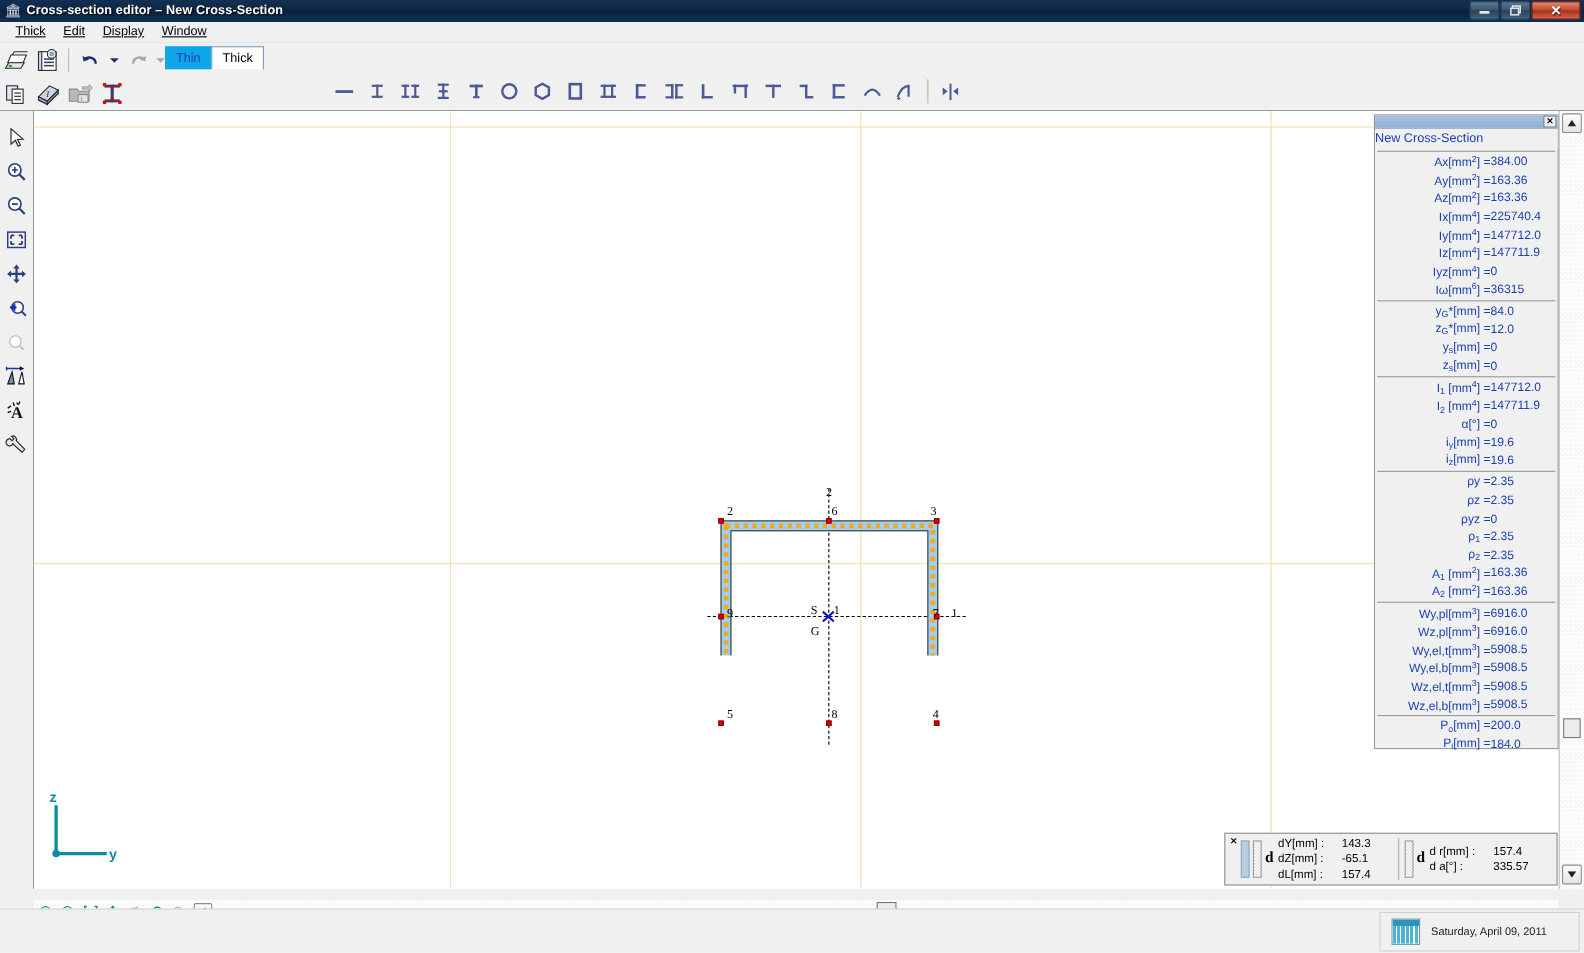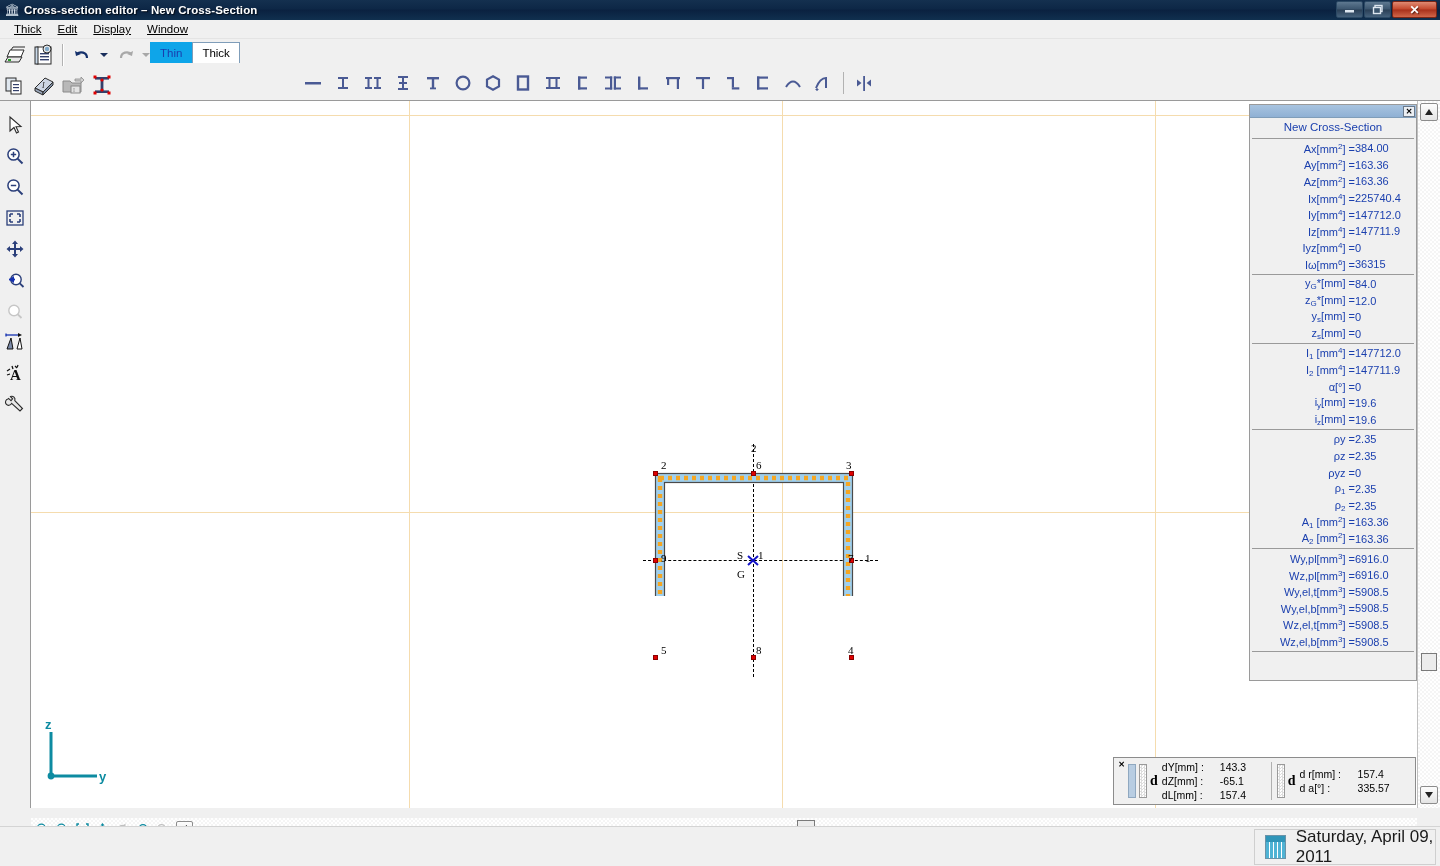--- a/index.html
+++ b/index.html
@@ -137,21 +137,21 @@
   .props-tb {
     height: 13px; background: linear-gradient(to bottom,#a8c4e0,#8fb0d4);
     border-bottom: 1px solid #7f9db9; position: relative;
     display: flex; align-items: center; justify-content: flex-end; padding-right: 1px;
   }
   .props-close {
     width: 12px; height: 11px; background: #eceff3; border: 1px solid #6b7a8c;
     font-size: 8px; line-height: 9px; text-align: center; color: #000; font-weight: bold;
   }
   .props-title {
-    text-align: center; font-size: 11.5px; color: #1a3fae;
+    text-align: left; font-size: 11.5px; color: #1a3fae;
     font-family: "Liberation Sans", sans-serif;
     padding: 3px 0 4px 0; background: #f0f0f0;
   }
   .prow {
     display: flex; align-items: center; justify-content: flex-end;
     height: 16.6px; font-size: 11px; color: #1a3fae; padding-right: 3px;
     font-family: "Liberation Sans", sans-serif;
   }
   .plabel { white-space: nowrap; }
   .pval { width: 58px; white-space: nowrap; }
@@ -215,21 +215,21 @@
   }
   .cal-icon {
     width: 26px; height: 24px; border: 1px solid #6a93a8;
     background: #fff; display: flex; flex-direction: column; overflow: hidden;
   }
   .cal-top { height: 6px; background: #2f95b8; }
   .cal-grid { flex: 1; background:
     repeating-linear-gradient(to right, #4fb3d4 0 3px, #fff 3px 4px),
     repeating-linear-gradient(to bottom, #4fb3d4 0 3px, #fff 3px 4px);
   }
-  .status-text { font-size: 17px; color: #1a1a1a; }
+  .status-text { font-size: 10px; color: #1a1a1a; }
 </style>
 </head>
 <body>
 
 <div class="titlebar">
   <span class="title-icon">🏛</span>
   <span class="title-text">Cross-section editor – New Cross-Section</span>
   <div class="wincontrols">
     <div class="wc">
       <svg width="11" height="9" viewBox="0 0 11 9">
@@ -752,20 +752,30 @@
         <span class="plabel">Wz,el,t[mm<sup>3</sup>] =</span>
         <span class="pval">5908.5</span>
       </div>
     <div class="prow">
         <span class="plabel">Wz,el,b[mm<sup>3</sup>] =</span>
         <span class="pval">5908.5</span>
       </div>
   </div>
 
   <div class="pdiv"></div>
+  <div>
+    <div class="prow">
+        <span class="plabel">P<sub>o</sub>[mm] =</span>
+        <span class="pval">200.0</span>
+      </div>
+    <div class="prow">
+        <span class="plabel">P<sub>i</sub>[mm] =</span>
+        <span class="pval">184.0</span>
+      </div>
+  </div>
 </div>
 
 <div class="sb-v">
   <div class="sbbtn" style="position:absolute;left:2px;top:2px;width:18px;height:18px;">
     <svg width="8" height="6" viewBox="0 0 8 6">
         <path d="M4 0 L8 6 L0 6 Z" fill="#222"></path>
       </svg>
   </div>
   <div class="sbbtn" style="position:absolute;left:2px;top:685px;width:18px;height:18px;">
     <svg width="8" height="6" viewBox="0 0 8 6">

